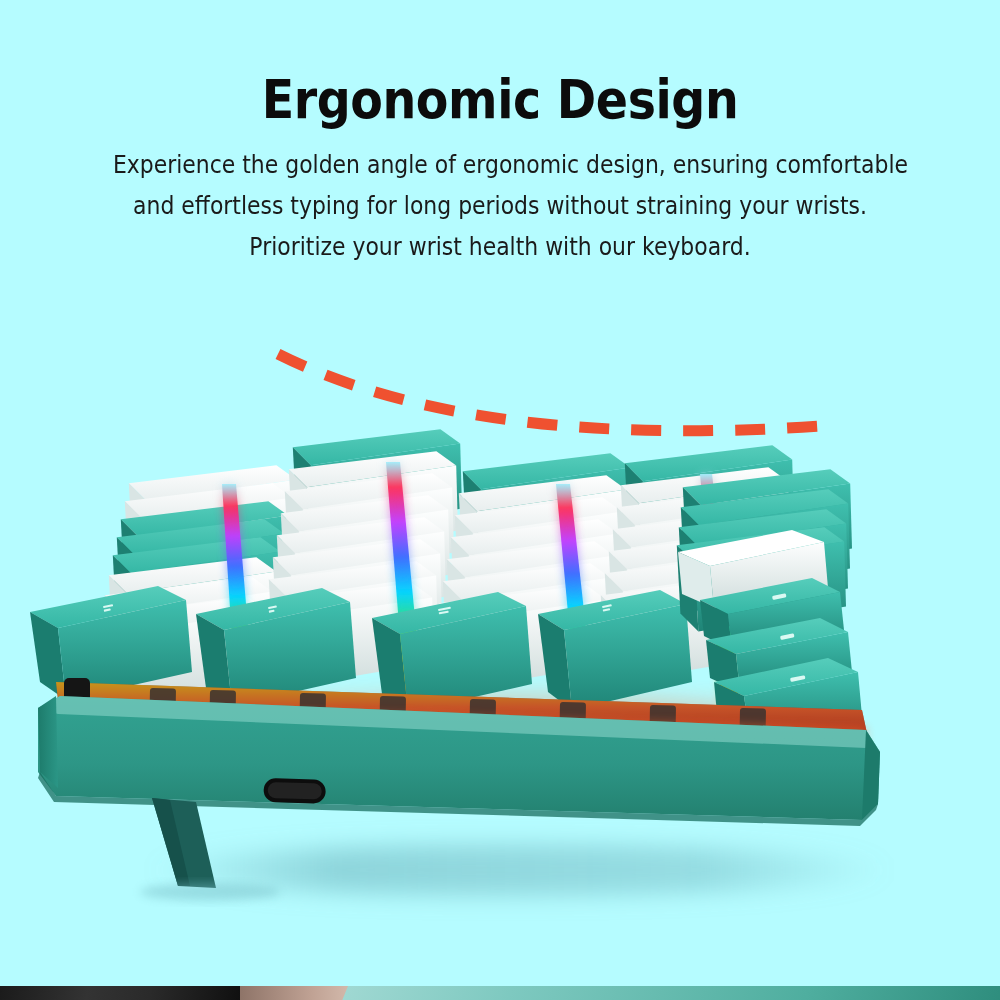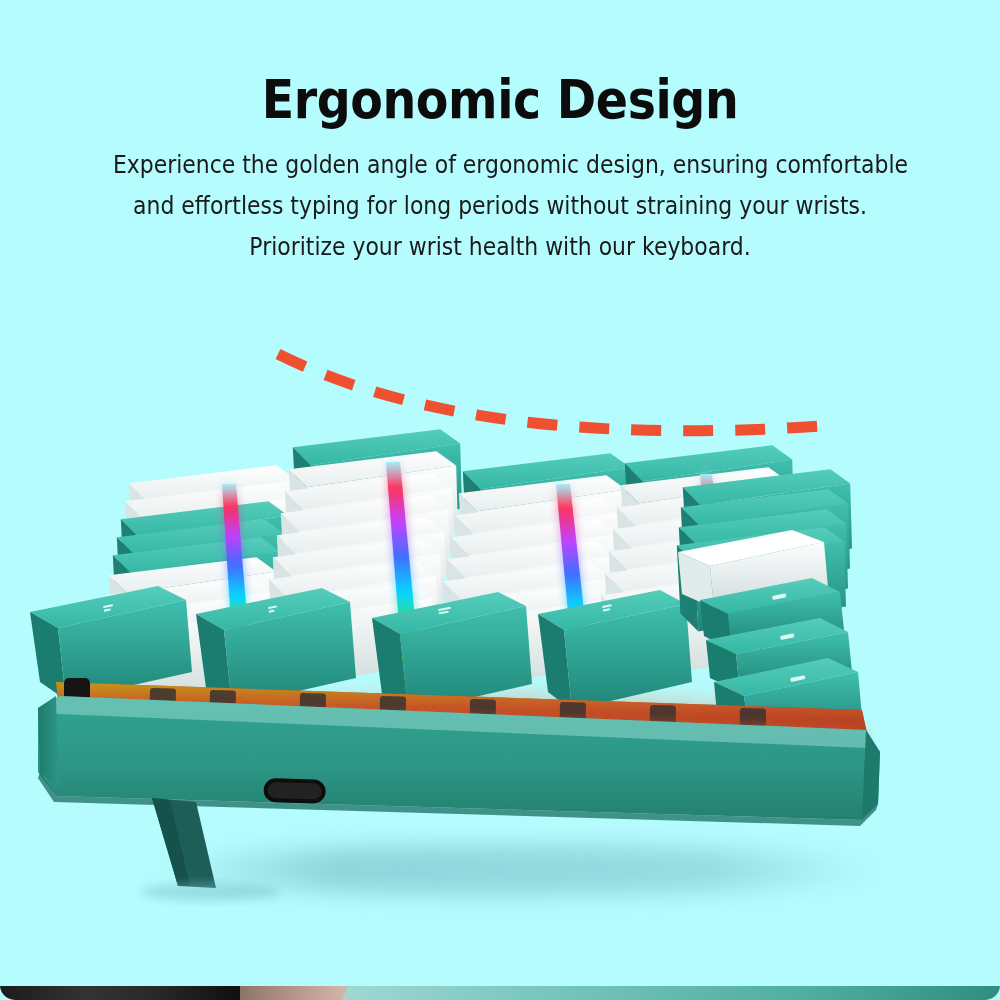--- a/index.html
+++ b/index.html
@@ -12,21 +12,20 @@
     overflow: hidden;
     font-family: "Liberation Sans", sans-serif;
     background: #b5fcff;
   }
   #stage {
     position: relative;
     width: 1000px;
     height: 1000px;
     background: #b5fcff;
     overflow: hidden;
-    border-radius: 15px;
   }
 
   
   .headline {
     position: absolute;
     top: 68px;
     left: 0;
     width: 1000px;
     text-align: center;
     font-size: 54px;

